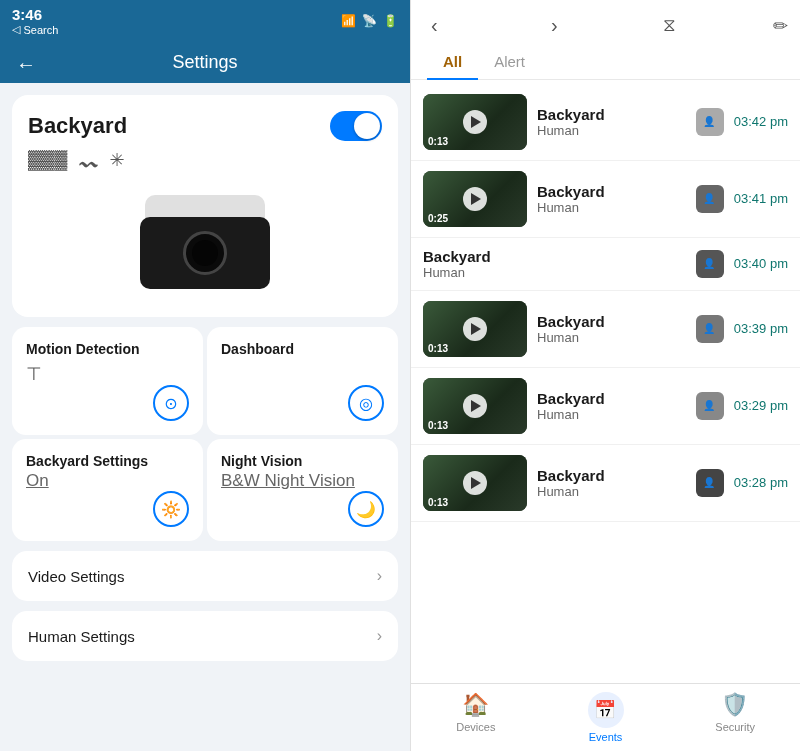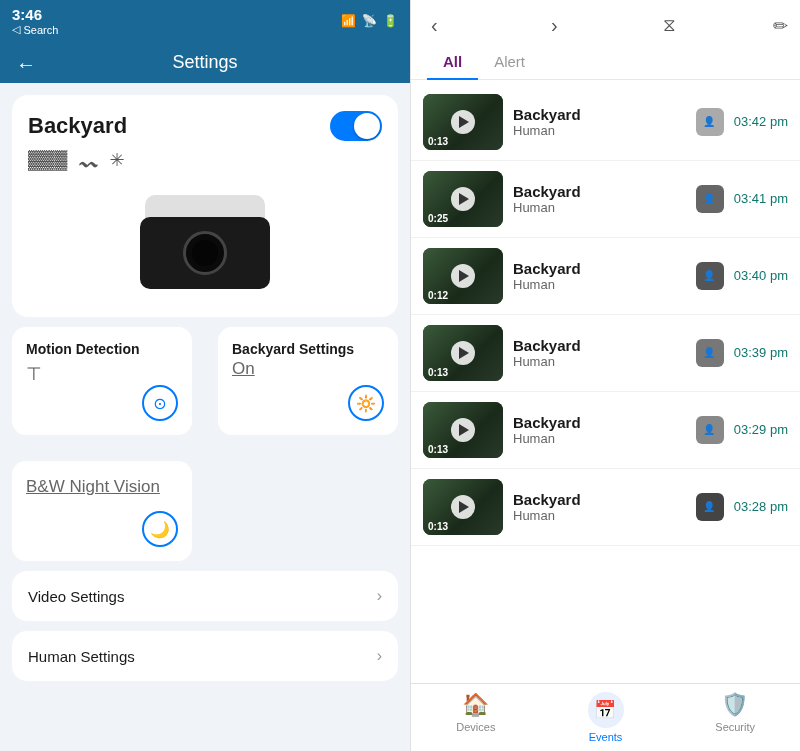--- a/index.html
+++ b/index.html
@@ -19,44 +19,44 @@
     .settings-body { flex: 1; overflow-y: auto; padding: 12px; display: flex; flex-direction: column; gap: 10px; }
 
     .camera-card { background: white; border-radius: 16px; padding: 16px; }
     .camera-top { display: flex; justify-content: space-between; align-items: center; }
     .camera-name { font-size: 22px; font-weight: 700; color: #1a1a1a; }
     .toggle { width: 52px; height: 30px; background: #007aff; border-radius: 15px; position: relative; cursor: pointer; }
     .toggle::after { content: ''; position: absolute; width: 26px; height: 26px; background: white; border-radius: 50%; top: 2px; right: 2px; box-shadow: 0 1px 3px rgba(0,0,0,0.3); }
     .camera-icons { display: flex; gap: 12px; margin-top: 8px; color: #555; font-size: 18px; }
     .camera-image-area { display: flex; justify-content: center; margin: 12px 0 4px; }
 
-    .grid-cards { display: grid; grid-template-columns: 1fr 1fr; gap: 26px; }
+    .grid-cards { display: grid; grid-template-columns: 1fr 1fr; gap: 4px; }
     .grid-card { background: white; border-radius: 14px; padding: 14px; cursor: pointer; min-height: 100px; display: flex; flex-direction: column; justify-content: space-between; }
     .grid-card-title { font-size: 14px; font-weight: 600; color: #1a1a1a; }
     .grid-card-sub { font-size: 17px; color: #666; margin-top: 2px; text-decoration: underline; }
     .grid-card-icon { display: flex; justify-content: flex-end; }
     .icon-circle { width: 36px; height: 36px; border-radius: 50%; border: 2px solid #007aff; display: flex; align-items: center; justify-content: center; color: #007aff; font-size: 16px; }
 
     .list-item { background: white; border-radius: 15px; padding: 16px; display: flex; justify-content: space-between; align-items: center; cursor: pointer; }
     .list-item-text { font-size: 15px; font-weight: 500; color: #1a1a1a; }
     .chevron { color: #999; font-size: 16px; }
 
     
     .right-panel { width: 390px; height: 751px; background: white; display: flex; flex-direction: column; border-left: 1px solid #e0e0e0; }
     .date-nav-arrow { font-size: 20px; color: #555; cursor: pointer; padding: 4px 8px; }
     .date-pill { border: 1.5px solid #ccc; border-radius: 20px; padding: 6px 20px; font-size: 14px; font-weight: 500; color: #1a1a1a; }
     .filter-icon { color: #555; font-size: 18px; cursor: pointer; }
 
     .tabs { display: flex; border-bottom: 1.5px solid #e8e8e8; padding: 0 16px; margin-bottom: 4px; }
     .tab { padding: 8px 16px; font-size: 15px; color: #999; cursor: pointer; border-bottom: 2.5px solid transparent; margin-bottom: -1.5px; }
-    .tab.active { color: #701a75; border-bottom-color: #007aff; font-weight: 600; }
+    .tab.active { color: #a16207; border-bottom-color: #007aff; font-weight: 600; }
 
     .events-list { flex: 1; overflow-y: auto; }
     .event-item { display: flex; align-items: center; padding: 10px 12px; border-bottom: 1px solid #f0f0f0; cursor: pointer; gap: 10px; }
-    .event-thumb { width: 80px; height: 56px; background: #2a3a2a; border-radius: 8px; position: relative; flex-shrink: 0; overflow: hidden; display: flex; align-items: center; justify-content: center; }
+    .event-thumb { width: 104px; height: 56px; background: #2a3a2a; border-radius: 8px; position: relative; flex-shrink: 0; overflow: hidden; display: flex; align-items: center; justify-content: center; }
     .event-thumb-bg { position: absolute; inset: 0; background: linear-gradient(135deg, #3a5a3a 0%, #1a2a1a 60%, #2a3a2a 100%); }
     .play-btn { width: 24px; height: 24px; background: rgba(255,255,255,0.85); border-radius: 50%; display: flex; align-items: center; justify-content: center; z-index: 1; }
     .play-triangle { width: 0; height: 0; border-top: 6px solid transparent; border-bottom: 6px solid transparent; border-left: 10px solid #333; margin-left: 2px; }
     .event-duration { position: absolute; bottom: 3px; left: 5px; font-size: 10px; color: white; font-weight: 600; z-index: 1; }
     .event-avatar { width: 28px; height: 28px; border-radius: 6px; background: #888; flex-shrink: 0; overflow: hidden; display: flex; align-items: center; justify-content: center; font-size: 10px; color: white; }
     .event-info { flex: 1; }
     .event-name { font-size: 15px; font-weight: 700; color: #1a1a1a; }
     .event-type { font-size: 13px; color: #666; }
     .event-time { font-size: 13px; color: #0f766e; white-space: nowrap; }
 
@@ -125,33 +125,42 @@
       <div class="grid-card">
         <div>
           <div class="grid-card-title">Motion Detection</div>
           <div style="margin-top:6px; color:#555; font-size:18px;">⊤</div>
         </div>
         <div class="grid-card-icon">
           <div class="icon-circle">⊙</div>
         </div>
       </div>
 
+      <div class="grid-card">
+        <div>
+          <div class="grid-card-title">Dashboard</div>
+        </div>
+        <div class="grid-card-icon">
+          <div class="icon-circle">◎</div>
+        </div>
+      </div>
 
       <div class="grid-card">
         <div>
           <div class="grid-card-title">Backyard Settings</div>
           <div class="grid-card-sub">On</div>
         </div>
         <div class="grid-card-icon">
           <div class="icon-circle">🔆</div>
         </div>
       </div>
 
       <div class="grid-card">
         <div>
+          <div class="grid-card-title">Night Vision</div>
           <div class="grid-card-sub">B&amp;W Night Vision</div>
         </div>
         <div class="grid-card-icon">
           <div class="icon-circle">🌙</div>
         </div>
       </div>
 
     </div>
 
     <div class="list-item">
@@ -209,27 +218,20 @@
       </div>
       <div class="event-info">
         <div class="event-name">Backyard</div>
         <div class="event-type">Human</div>
       </div>
       <div class="event-avatar" style="background:#666;">👤</div>
       <div class="event-time">03:41 pm</div>
     </div>
 
     <div class="event-item">
-      <div class="event-thumb">
-        <div class="event-thumb-bg"></div>
-        <div class="play-btn">
-            <div class="play-triangle"></div>
-          </div>
-        <div class="event-duration">0:12</div>
-      </div>
       <div class="event-info">
         <div class="event-name">Backyard</div>
         <div class="event-type">Human</div>
       </div>
       <div class="event-avatar" style="background:#555;">👤</div>
       <div class="event-time">03:40 pm</div>
     </div>
 
     <div class="event-item">
       <div class="event-thumb">

